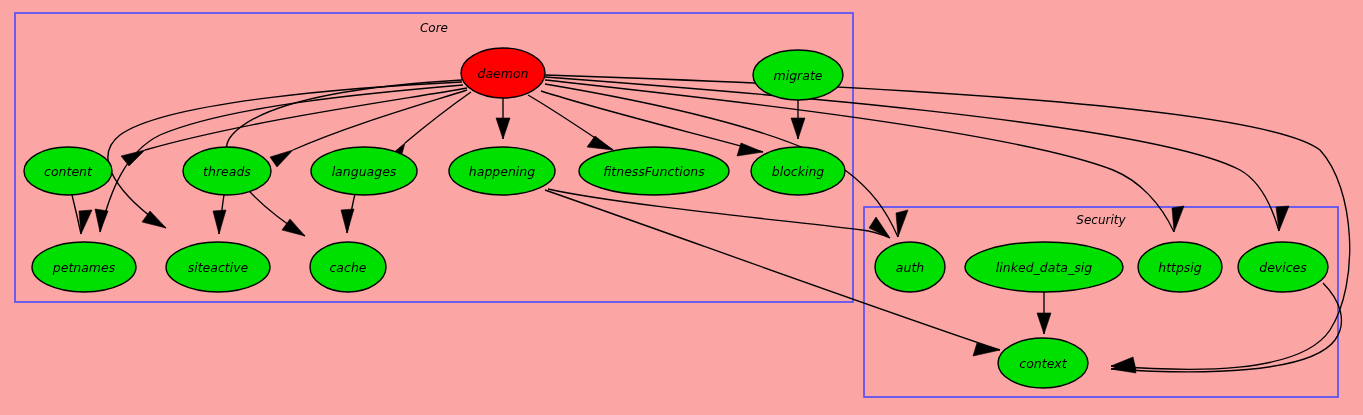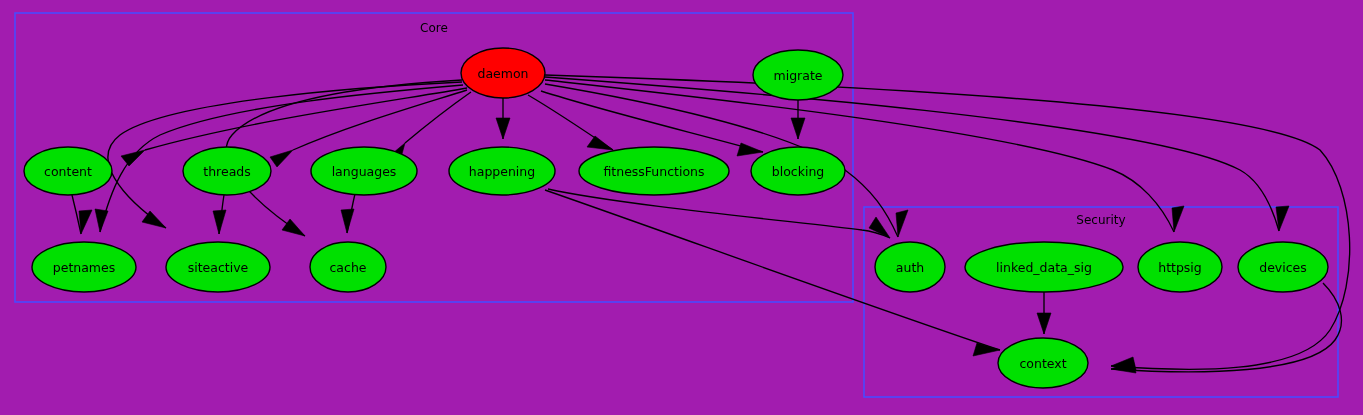--- a/index.html
+++ b/index.html
@@ -11,21 +11,22 @@
   body {
     width: 1363px;
     height: 415px;
     overflow: hidden;
     font-family: "DejaVu Sans", "Liberation Sans", sans-serif;
   }
   #graph-root {
     position: relative;
     width: 1363px;
     height: 415px;
-    background: #a21caf;
+    background: #fca5a5;
+    font-style: italic;
   }
   svg.graph-canvas {
     display: block;
     width: 1363px;
     height: 415px;
   }
   .cluster-rect {
     fill: none;
     stroke: #4a4aff;
     stroke-width: 1.6px;

